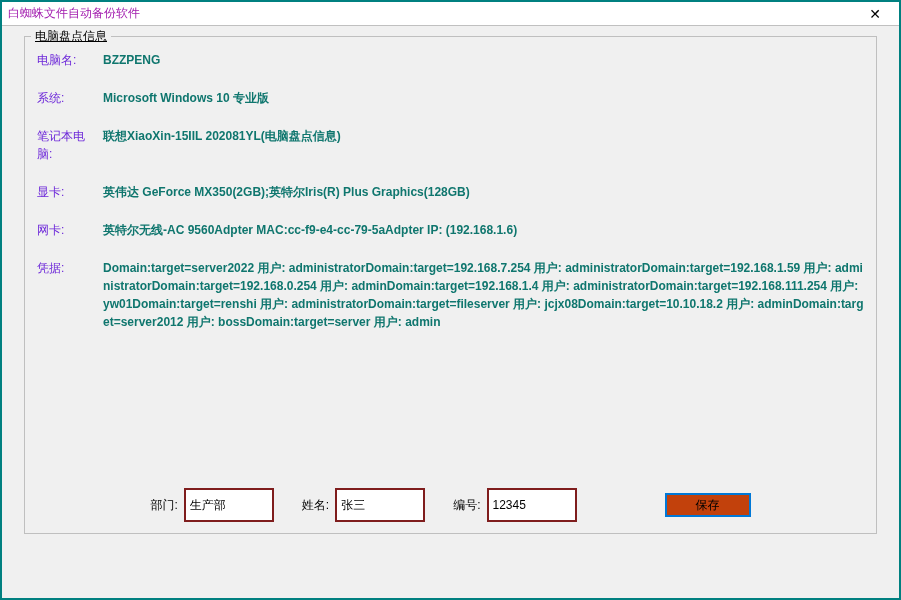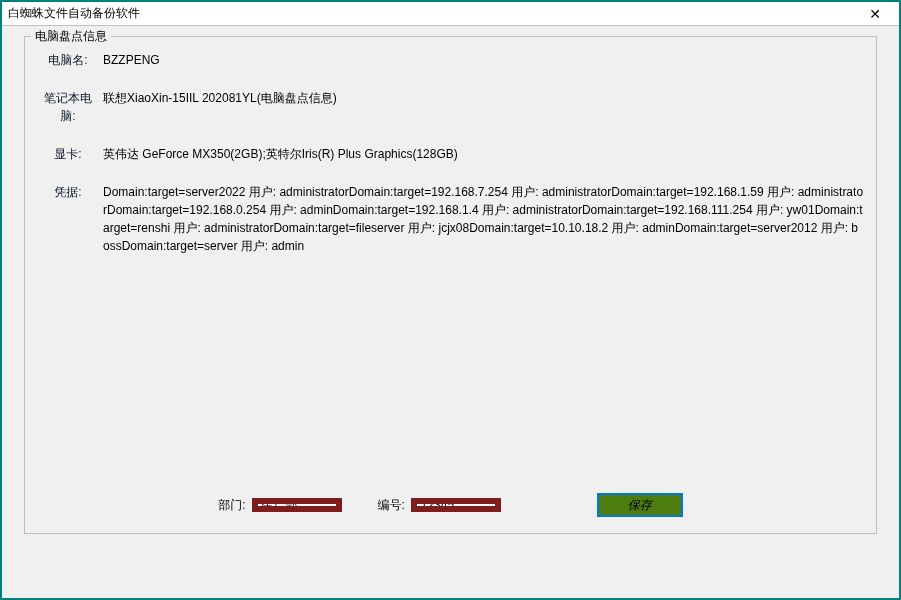--- a/index.html
+++ b/index.html
@@ -24,21 +24,21 @@
     height: 24px;
     background: #ffffff;
     border-bottom: 1px solid #c0c0c0;
     display: flex;
     align-items: center;
     padding: 0 6px 0 6px;
     font-size: 12px;
   }
   .titlebar .title-text {
     flex: 1;
-    color: #000000;
+    color: #a21caf;
   }
   .titlebar .close-btn {
     width: 36px;
     height: 20px;
     display: flex;
     align-items: center;
     justify-content: center;
     font-size: 14px;
     line-height: 1;
     cursor: pointer;
@@ -54,81 +54,82 @@
     position: relative;
     height: 498px;
   }
   .legend {
     position: absolute;
     top: -9px;
     left: 6px;
     background: #f0f0f0;
     padding: 0 4px;
     font-size: 12px;
+    text-decoration: underline;
   }
   .row {
     display: flex;
     align-items: flex-start;
     margin-bottom: 20px;
     font-size: 12px;
     line-height: 18px;
   }
   .label-col {
     width: 66px;
-    text-align: center;
+    text-align: left;
     padding-right: 4px;
     flex-shrink: 0;
-    color: #0f172a;
+    color: #6d28d9;
   }
   .value-col {
     flex: 1;
-    color: #000000;
+    color: #0f766e;
     word-break: break-all;
+    font-weight: bold;
   }
   .row.credentials { margin-bottom: 16px; }
   .form-row {
     position: absolute;
     left: 22px;
     right: 22px;
     bottom: 14px;
     height: 30px;
     display: flex;
     align-items: center;
     justify-content: center;
-    gap: 12px;
+    gap: 4px;
     font-size: 12px;
   }
   .form-group {
     display: flex;
     align-items: center;
     margin: 0 24px 0 0;
   }
   .form-group .flabel {
     margin-right: 6px;
     text-align: right;
   }
   .form-group input[type="text"] {
-    height: 14px;
-    border: 6px solid #7f1d1d;
+    height: 34px;
+    border: 2px solid #7f1d1d;
     background: #fff;
     font-family: inherit;
     font-size: 12px;
     padding: 0 4px;
     width: 90px;
   }
   .save-btn {
     width: 86px;
     height: 24px;
-    background: #4d7c0f;
+    background: #c2410c;
     border: 2px solid #0078d7;
     font-family: inherit;
     font-size: 12px;
     cursor: pointer;
     margin-left: 60px;
-    font-style: italic;
   }
 </style>
 </head>
 <body>
 
 <div class="outer-frame">
 
   <div class="titlebar">
     <span class="title-text">白蜘蛛文件自动备份软件</span>
     <div class="close-btn">
@@ -138,48 +139,60 @@
 
   <div class="content">
     <div class="fieldset">
       <div class="legend">电脑盘点信息</div>
 
       <div class="row">
         <div class="label-col">电脑名:</div>
         <div class="value-col">BZZPENG</div>
       </div>
 
+      <div class="row">
+        <div class="label-col">系统:</div>
+        <div class="value-col">Microsoft Windows 10 专业版</div>
+      </div>
 
       <div class="row">
         <div class="label-col">笔记本电脑:</div>
         <div class="value-col">联想XiaoXin-15IIL 202081YL(电脑盘点信息)</div>
       </div>
 
 
 
 
 
       <div class="row">
         <div class="label-col">显卡:</div>
         <div class="value-col">英伟达 GeForce MX350(2GB);英特尔Iris(R) Plus Graphics(128GB)</div>
       </div>
 
+      <div class="row">
+        <div class="label-col">网卡:</div>
+        <div class="value-col">英特尔无线-AC 9560Adpter MAC:cc-f9-e4-cc-79-5aAdpter IP: (192.168.1.6)</div>
+      </div>
 
       <div class="row credentials">
         <div class="label-col">凭据:</div>
         <div class="value-col">Domain:target=server2022 用户: administratorDomain:target=192.168.7.254 用户: administratorDomain:target=192.168.1.59 用户: administratorDomain:target=192.168.0.254 用户: adminDomain:target=192.168.1.4 用户: administratorDomain:target=192.168.111.254 用户: yw01Domain:target=renshi 用户: administratorDomain:target=fileserver 用户: jcjx08Domain:target=10.10.18.2 用户: adminDomain:target=server2012 用户: bossDomain:target=server 用户: admin</div>
       </div>
     </div>
 
     <div class="form-row">
       <div class="form-group">
         <span class="flabel">部门:</span>
         <input type="text" value="生产部" style="">
       </div>
       <div class="form-group">
+        <span class="flabel">姓名:</span>
+        <input type="text" value="张三" style="">
+      </div>
+      <div class="form-group">
         <span class="flabel">编号:</span>
         <input type="text" value="12345" style="">
       </div>
       <button class="save-btn">保存</button>
     </div>
   </div>
 
 </div>
 
 </body></html>

